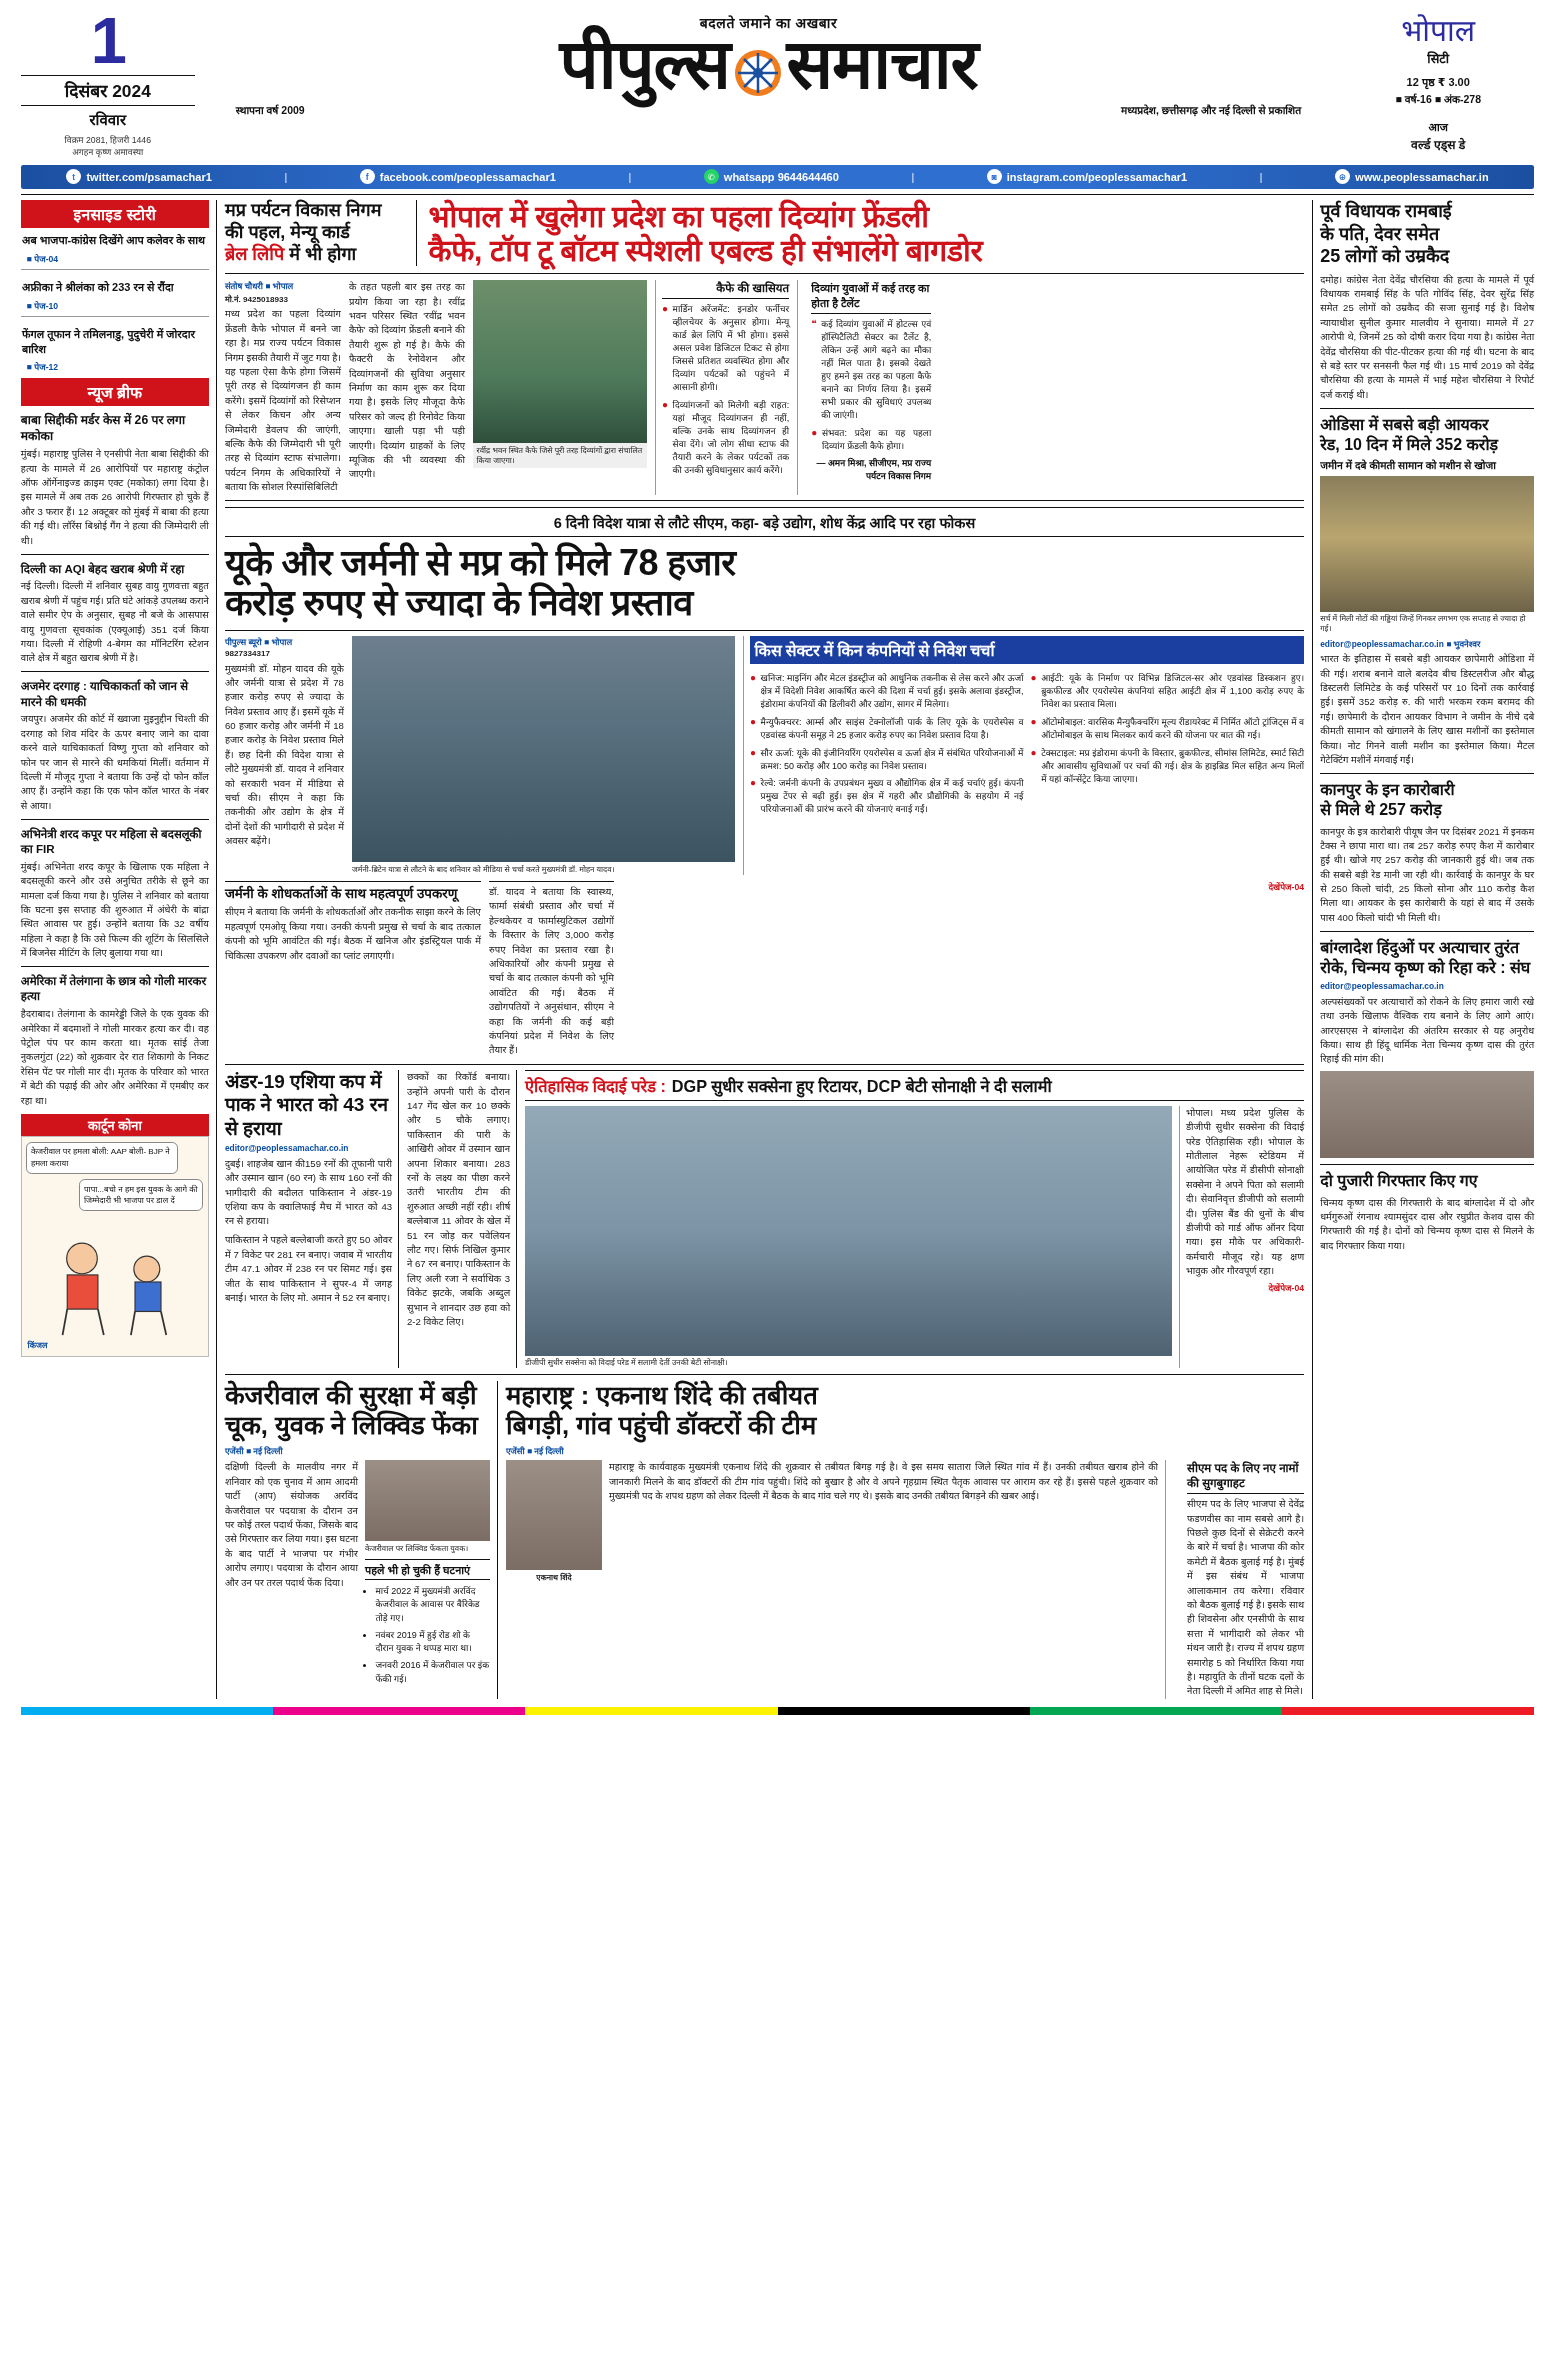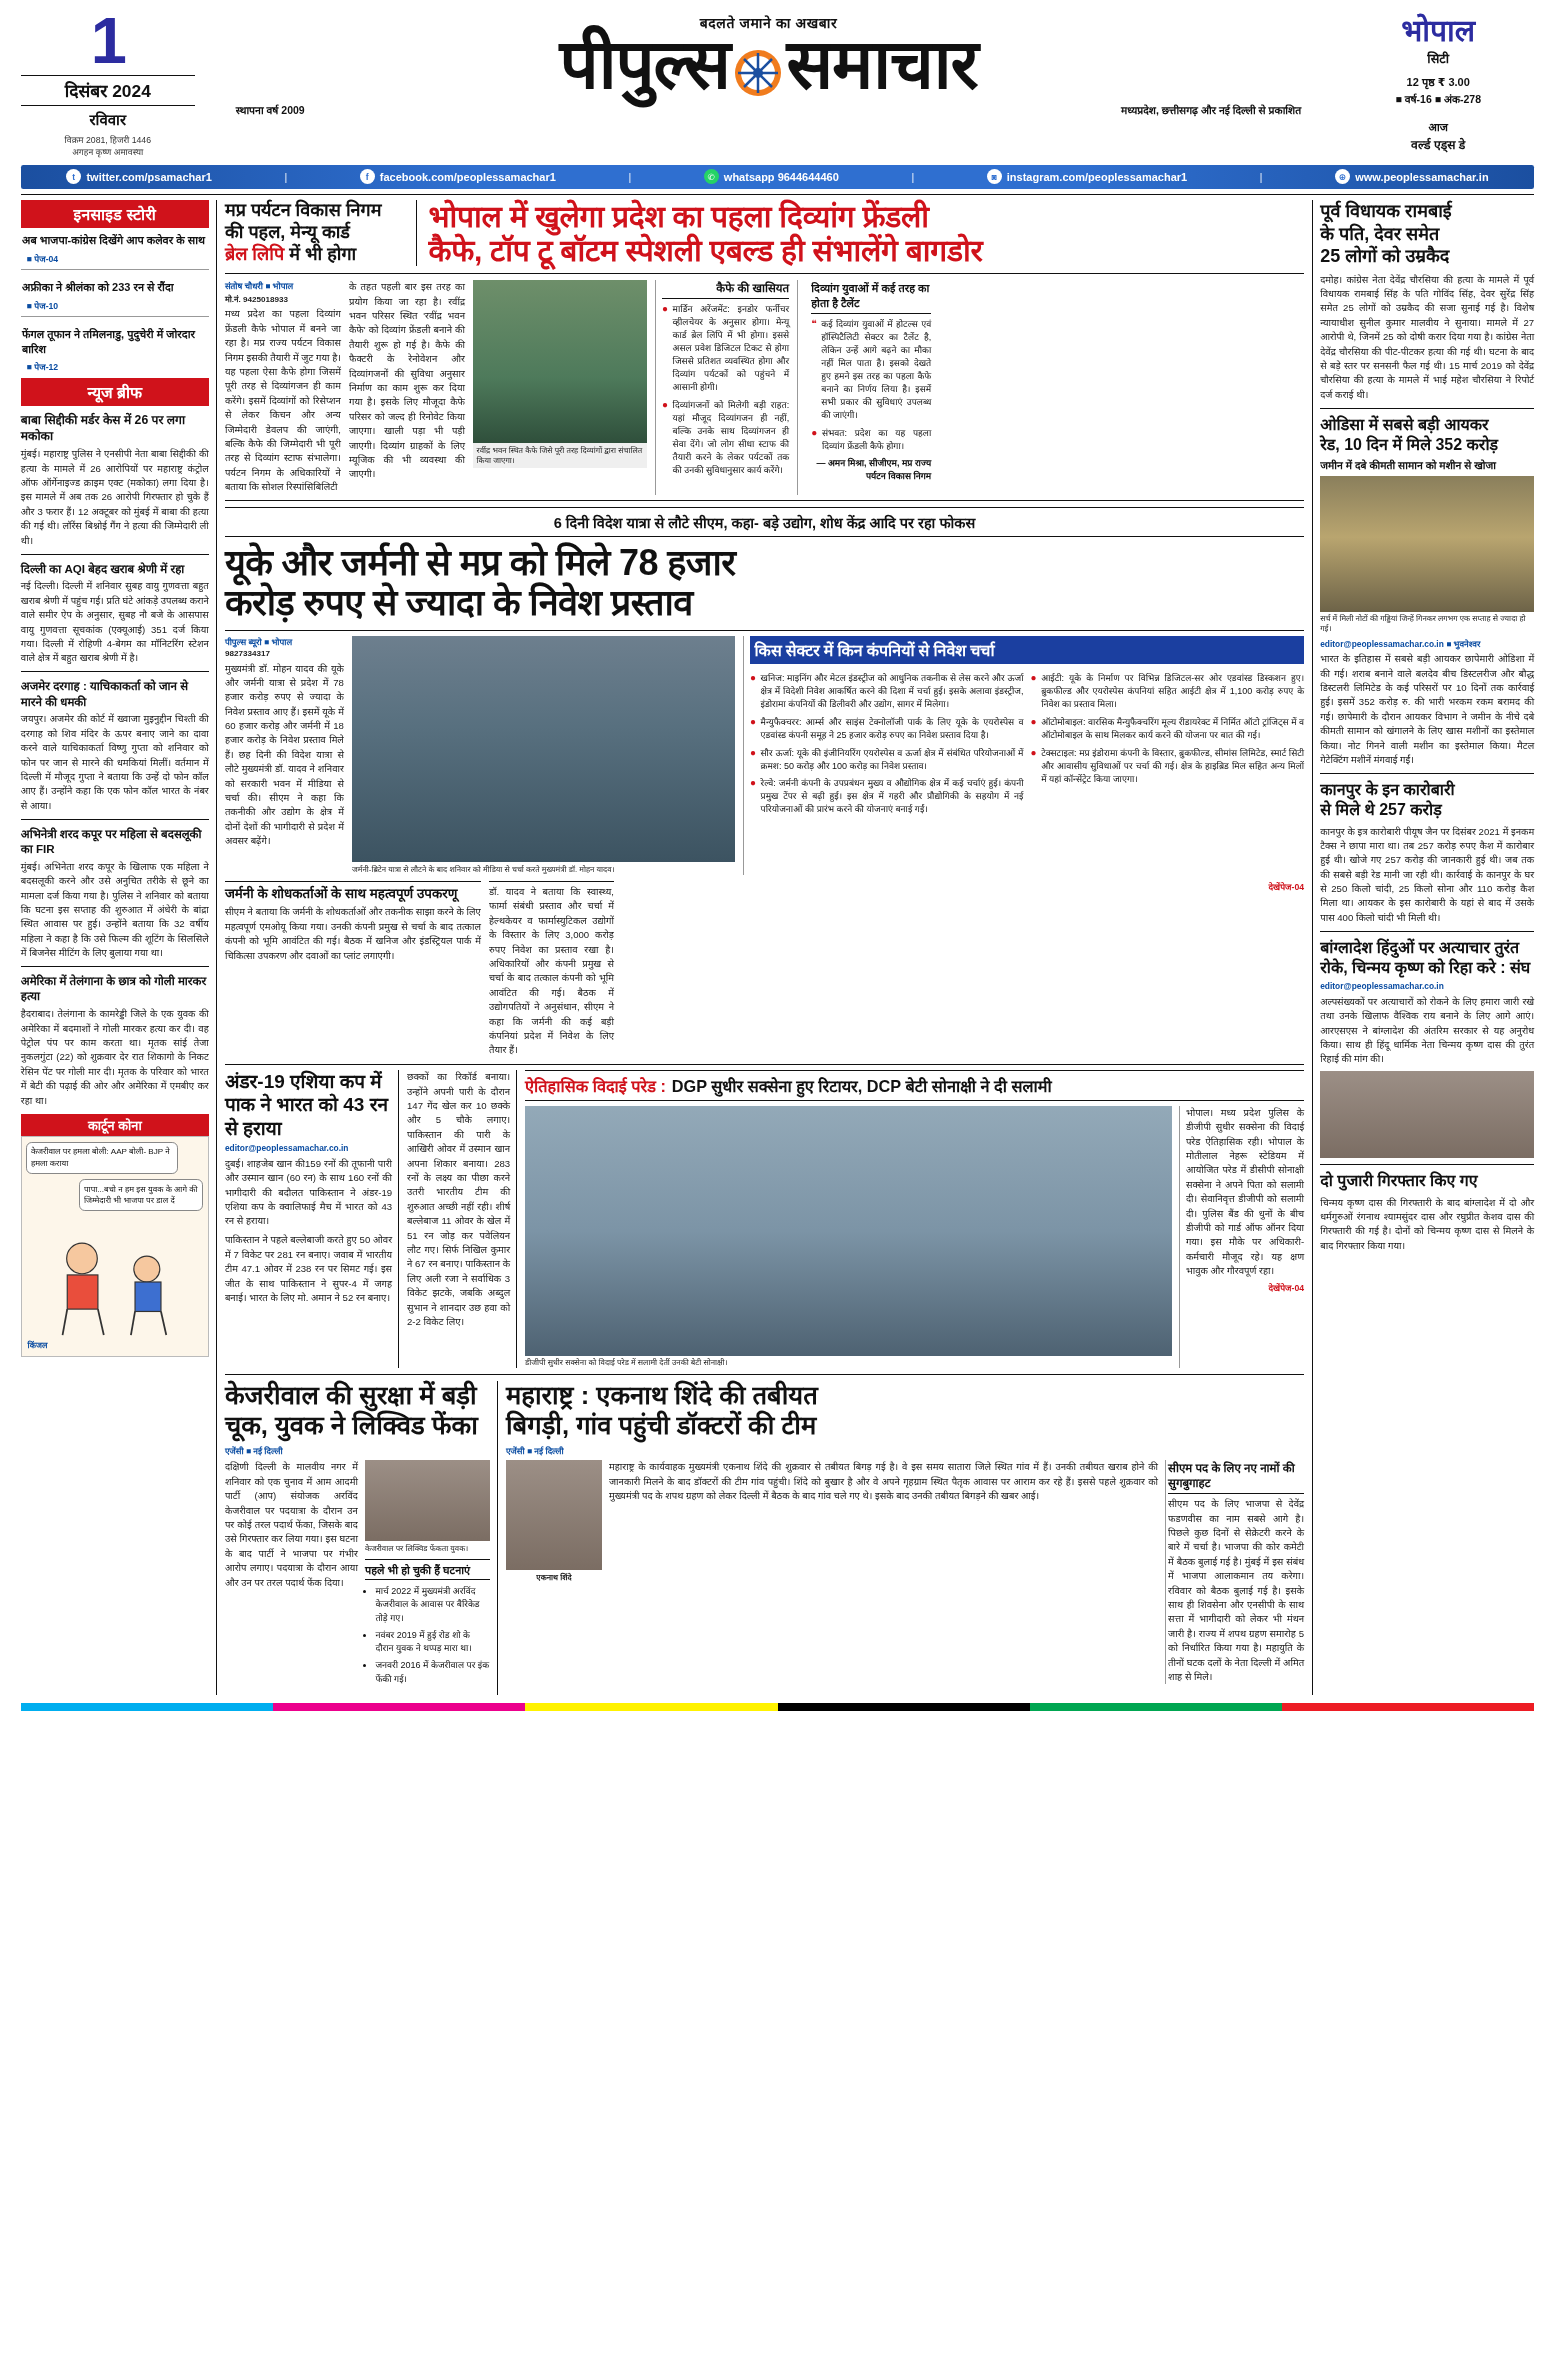--- a/index.html
+++ b/index.html
@@ -18,21 +18,21 @@
   .mh-date-big { font-size: 65px; font-weight: 800; line-height: 0.8; color:#2c2ca0; letter-spacing:-2.3px; }
   .mh-month { font-size: 17.4px; font-weight:700; color:#111; margin-top: 8.1px; border-top:1.7px solid #111; border-bottom:1.7px solid #111; padding: 2.3px 0; }
   .mh-day { font-size: 15px; font-weight:700; margin-top:3.5px; }
   .mh-vikram { font-size: 8.7px; color:#333; margin-top:4.6px; line-height:1.45; }
   .mh-center { flex:1; text-align:center; }
   .mh-tag { font-size: 14px; font-weight:600; letter-spacing:0.6px; }
   .mh-title { font-size: 69px; font-weight: 900; letter-spacing: -1.2px; line-height: 1.02; margin-top: -2.3px; display:flex; align-items:center; justify-content:center; gap: 3.5px;}
   .mh-title .logo-wheel { width: 50px; height: 50px; display:inline-block; position:relative; }
   .mh-sub { display:flex; justify-content:space-between; padding: 0 41px; font-size:10.5px; font-weight:600; margin-top:3.5px; }
   .mh-right { width: 192px; text-align:center; padding-top:3.5px; }
-  .mh-city { font-size: 30px; font-weight:700; color:#2c2ca0; line-height:1; }
+  .mh-city { font-size: 30px; font-weight:400; color:#2c2ca0; line-height:1; }
   .mh-city-sub { font-size: 12.8px; font-weight:700; margin-top:2.3px; }
   .mh-price { font-size: 11px; margin-top: 7px; font-weight:600; }
   .mh-issue { font-size: 10.5px; margin-top: 3.5px; font-weight:600; }
   .mh-today { font-size: 11px; margin-top: 12.8px; font-weight:700; }
   .mh-today b { display:block; font-size:12.2px; margin-top: 1.7px;}
 
   
   .socialbar {
     margin: 5.8px 5.8px 0 5.8px;
     background: linear-gradient(90deg,#1b4fa0,#2f6fd0 30%,#2f6fd0 70%,#1b4fa0);
@@ -442,21 +442,21 @@
           <div class="bottom-mega">बिगड़ी, गांव पहुंची डॉक्टरों की टीम</div>
           <div class="tag-blue" style="margin:4.6px 0;">एजेंसी ■ नई दिल्ली</div>
           <div style="display:flex;gap:7px;">
             <div style="width:96px;flex:none;">
               <div class="photo ph-img portrait" style="height:110px;"></div>
               <div class="cap" style="text-align:center;font-weight:700;">एकनाथ शिंदे</div>
             </div>
             <div style="flex:1;">
               <div class="body-txt">महाराष्ट्र के कार्यवाहक मुख्यमंत्री एकनाथ शिंदे की शुक्रवार से तबीयत बिगड़ गई है। वे इस समय सातारा जिले स्थित गांव में हैं। उनकी तबीयत खराब होने की जानकारी मिलने के बाद डॉक्टरों की टीम गांव पहुंची। शिंदे को बुखार है और वे अपने गृहग्राम स्थित पैतृक आवास पर आराम कर रहे हैं। इससे पहले शुक्रवार को मुख्यमंत्री पद के शपथ ग्रहण को लेकर दिल्ली में बैठक के बाद गांव चले गए थे। इसके बाद उनकी तबीयत बिगड़ने की खबर आई।</div>
             </div>
-            <div style="width:139px;flex:none;border-left:0.6px solid #999;padding-left:2px;">
+            <div style="width:139px;flex:none;border-left:0.6px solid #999;padding-left:21px;">
               <div style="font-size:11.6px;font-weight:800;border-bottom:1.2px solid #111;padding-bottom:2.3px;">सीएम पद के लिए नए नामों की सुगबुगाहट</div>
               <div class="body-txt" style="margin-top:3.5px;">सीएम पद के लिए भाजपा से देवेंद्र फडणवीस का नाम सबसे आगे है। पिछले कुछ दिनों से सेक्रेटरी करने के बारे में चर्चा है। भाजपा की कोर कमेटी में बैठक बुलाई गई है। मुंबई में इस संबंध में भाजपा आलाकमान तय करेगा। रविवार को बैठक बुलाई गई है। इसके साथ ही शिवसेना और एनसीपी के साथ सत्ता में भागीदारी को लेकर भी मंथन जारी है। राज्य में शपथ ग्रहण समारोह 5 को निर्धारित किया गया है। महायुति के तीनों घटक दलों के नेता दिल्ली में अमित शाह से मिले।</div>
             </div>
           </div>
         </div>
       </div>
     </div>
 
     <div class="col-right" style="border-left:1.2px solid #111;padding-left:7px;">
       <div>

